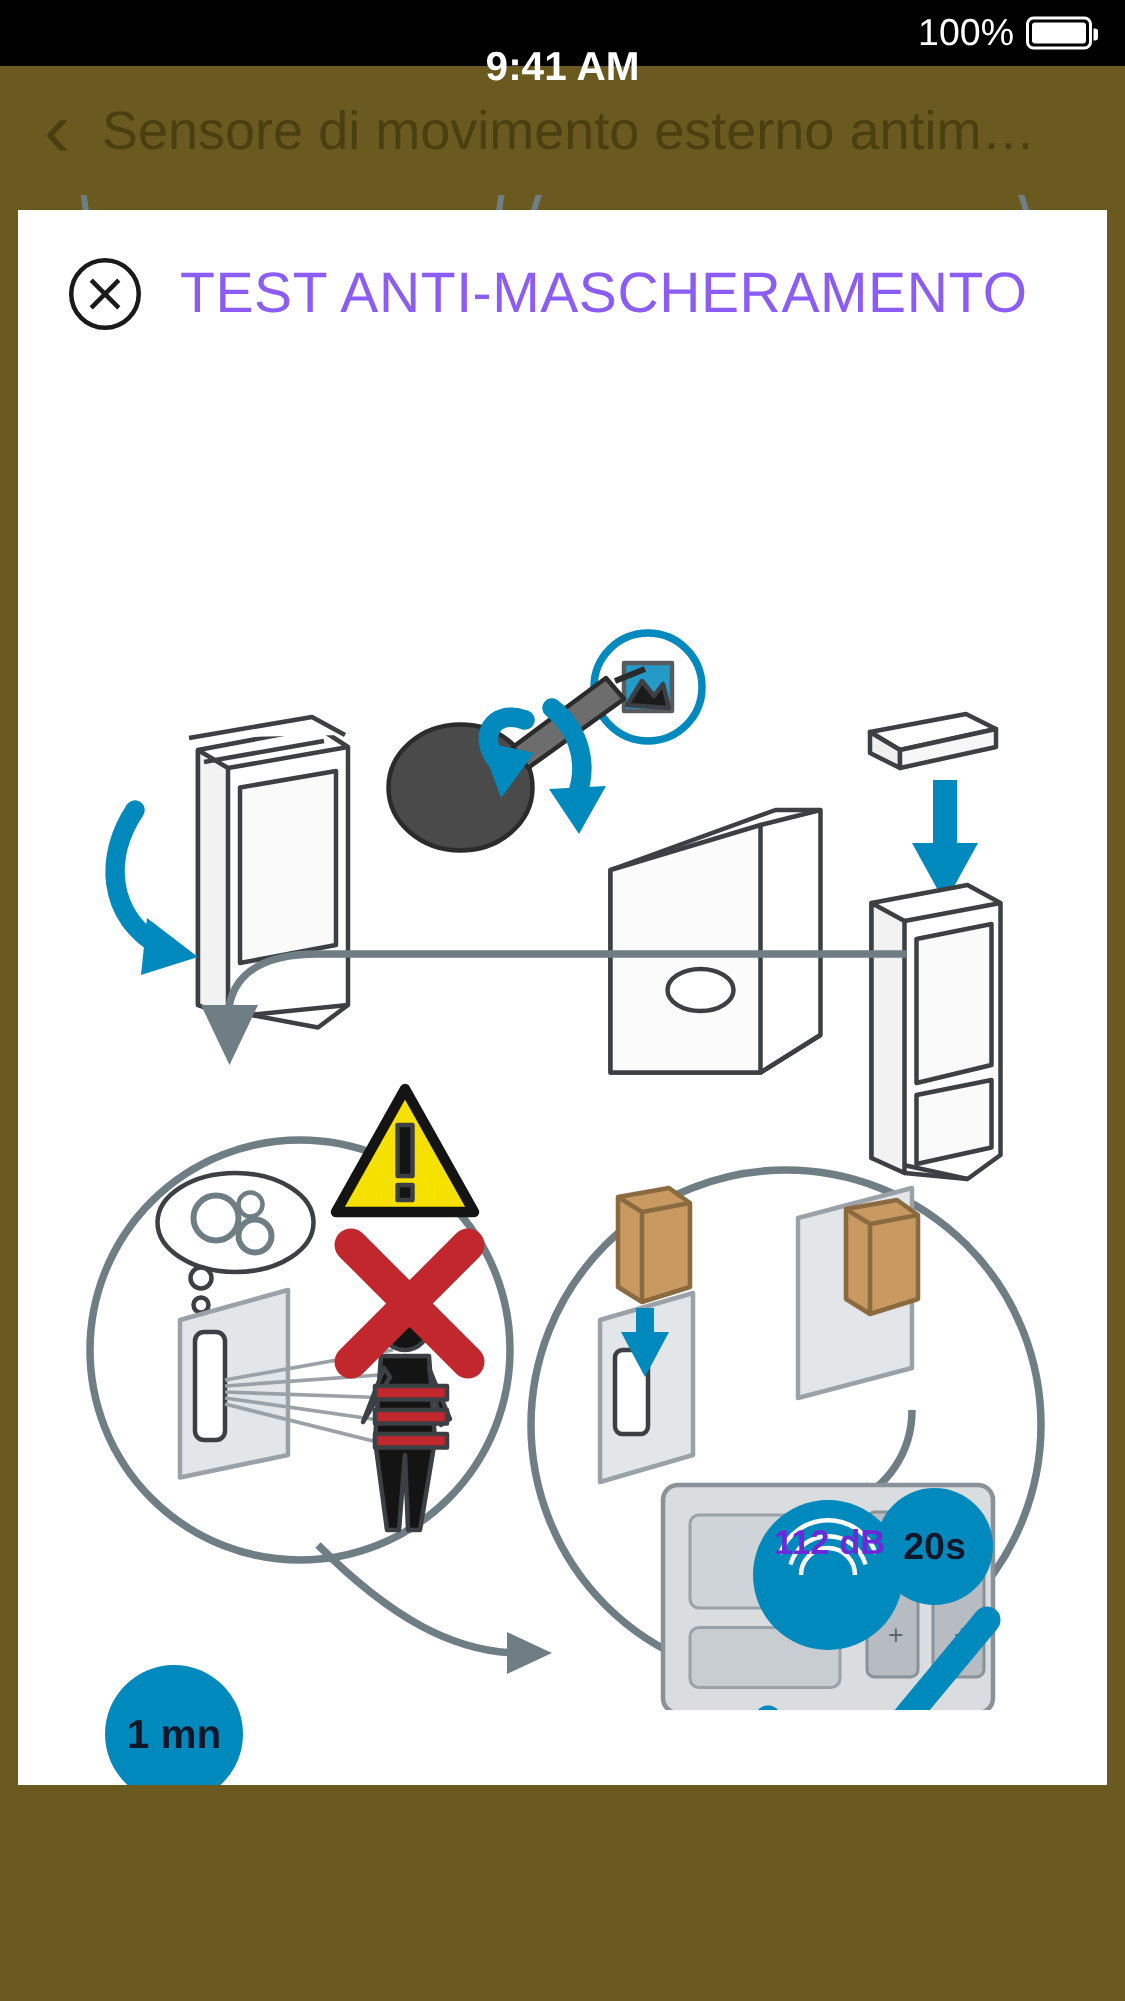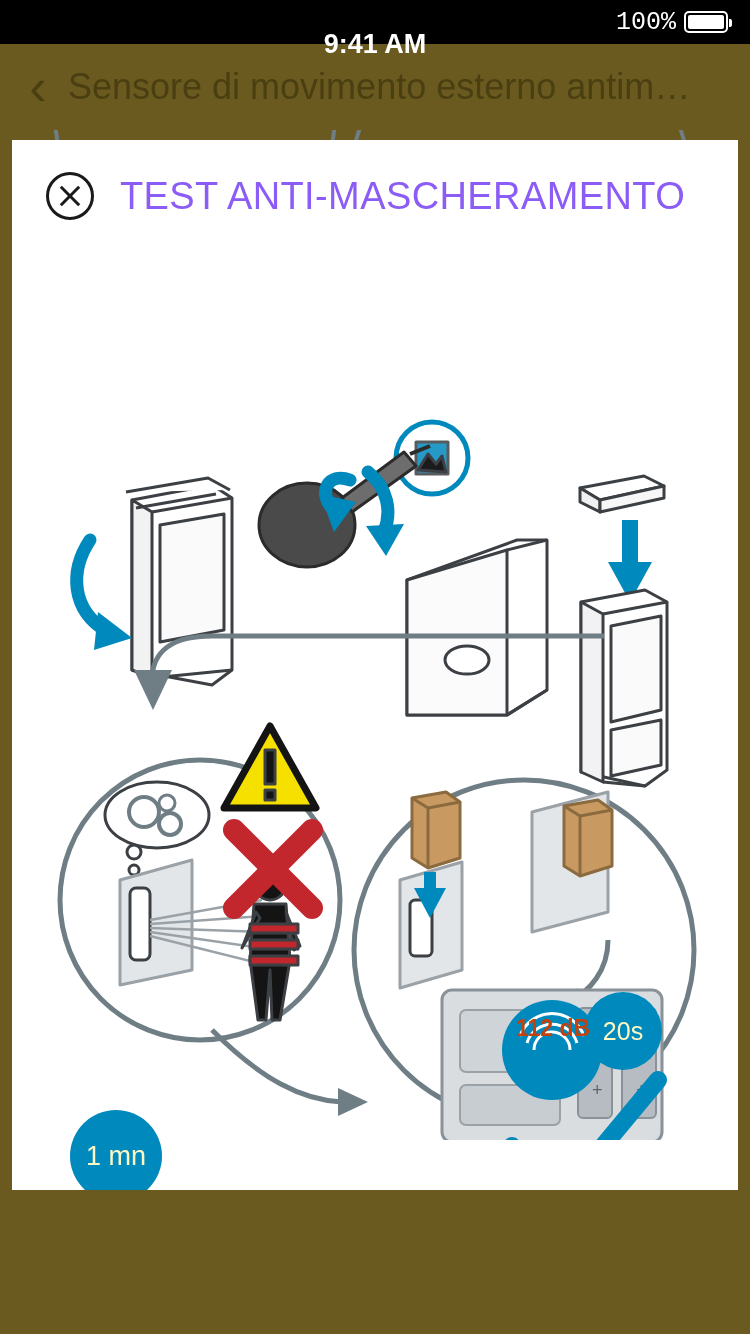--- a/index.html
+++ b/index.html
@@ -33,21 +33,20 @@
     text-align: center;
     font-weight: bold;
     font-size: 27px;
     pointer-events: none;
     margin-top: 44px;
   }
   .sb-right {
     margin-left: auto;
     display: flex; align-items: center; gap: 8px;
     z-index: 2;
-    font-family: Liberation Mono, monospace;
   }
   .signal { display: flex; align-items: flex-end; gap: 3px; height: 22px; }
   .signal i { width: 5px; background: #fff; border-radius: 1px; display: block; }
   .signal i:nth-child(1) { height: 8px; }
   .signal i:nth-child(2) { height: 13px; }
   .signal i:nth-child(3) { height: 18px; }
   .signal i:nth-child(4) { height: 22px; }
   .carrier { font-size: 26px; }
   .net { font-size: 26px; margin-left: 6px; }
   .batt-pct { font-size: 25px; }
@@ -147,23 +146,23 @@
     position: absolute;
     font-size: 27px;
     font-weight: bold;
     color: #5b6670;
     text-align: center;
   }
   .badge {
     position: absolute;
     border-radius: 50%;
     background: #0089bd;
-    color: #fef9c3;
+    color: #0f172a;
     display: flex; align-items: center; justify-content: center;
-    font-weight: normal;
+    font-weight: bold;
     text-align: center;
   }
   .badge.b1 { left: 58px; top: 870px; width: 92px; height: 92px; font-size: 27px; }
   .badge.b3 { left: 572px; top: 752px; width: 78px; height: 78px; font-size: 25px; }
 
   
   .dim {
     position: absolute;
     left: 0; top: 0; width: 750px; height: 1334px;
     pointer-events: none;
@@ -368,20 +367,20 @@
             <path d="M508 796 a34 34 0 0 1 64 0"></path>
             <path d="M515 803 a26 26 0 0 1 50 0"></path>
             <path d="M522 810 a18 18 0 0 1 36 0"></path>
           </g>
         </g>
       </svg>
 
       <div class="badge b1">1 mn</div>
 
       <div class="badge b3">20s</div>
-      <div style="position:absolute;left:496px;top:775px;width:90px;text-align:center;color:#c2410c;font-size:23px;font-weight:bold;">112 dB</div>
+      <div style="position:absolute;left:496px;top:775px;width:90px;text-align:center;color:#6d28d9;font-size:23px;font-weight:bold;">112 dB</div>
 
     </div>
 
   </div>
 
   <div class="dim"></div>
 </div>
 
 </body></html>

